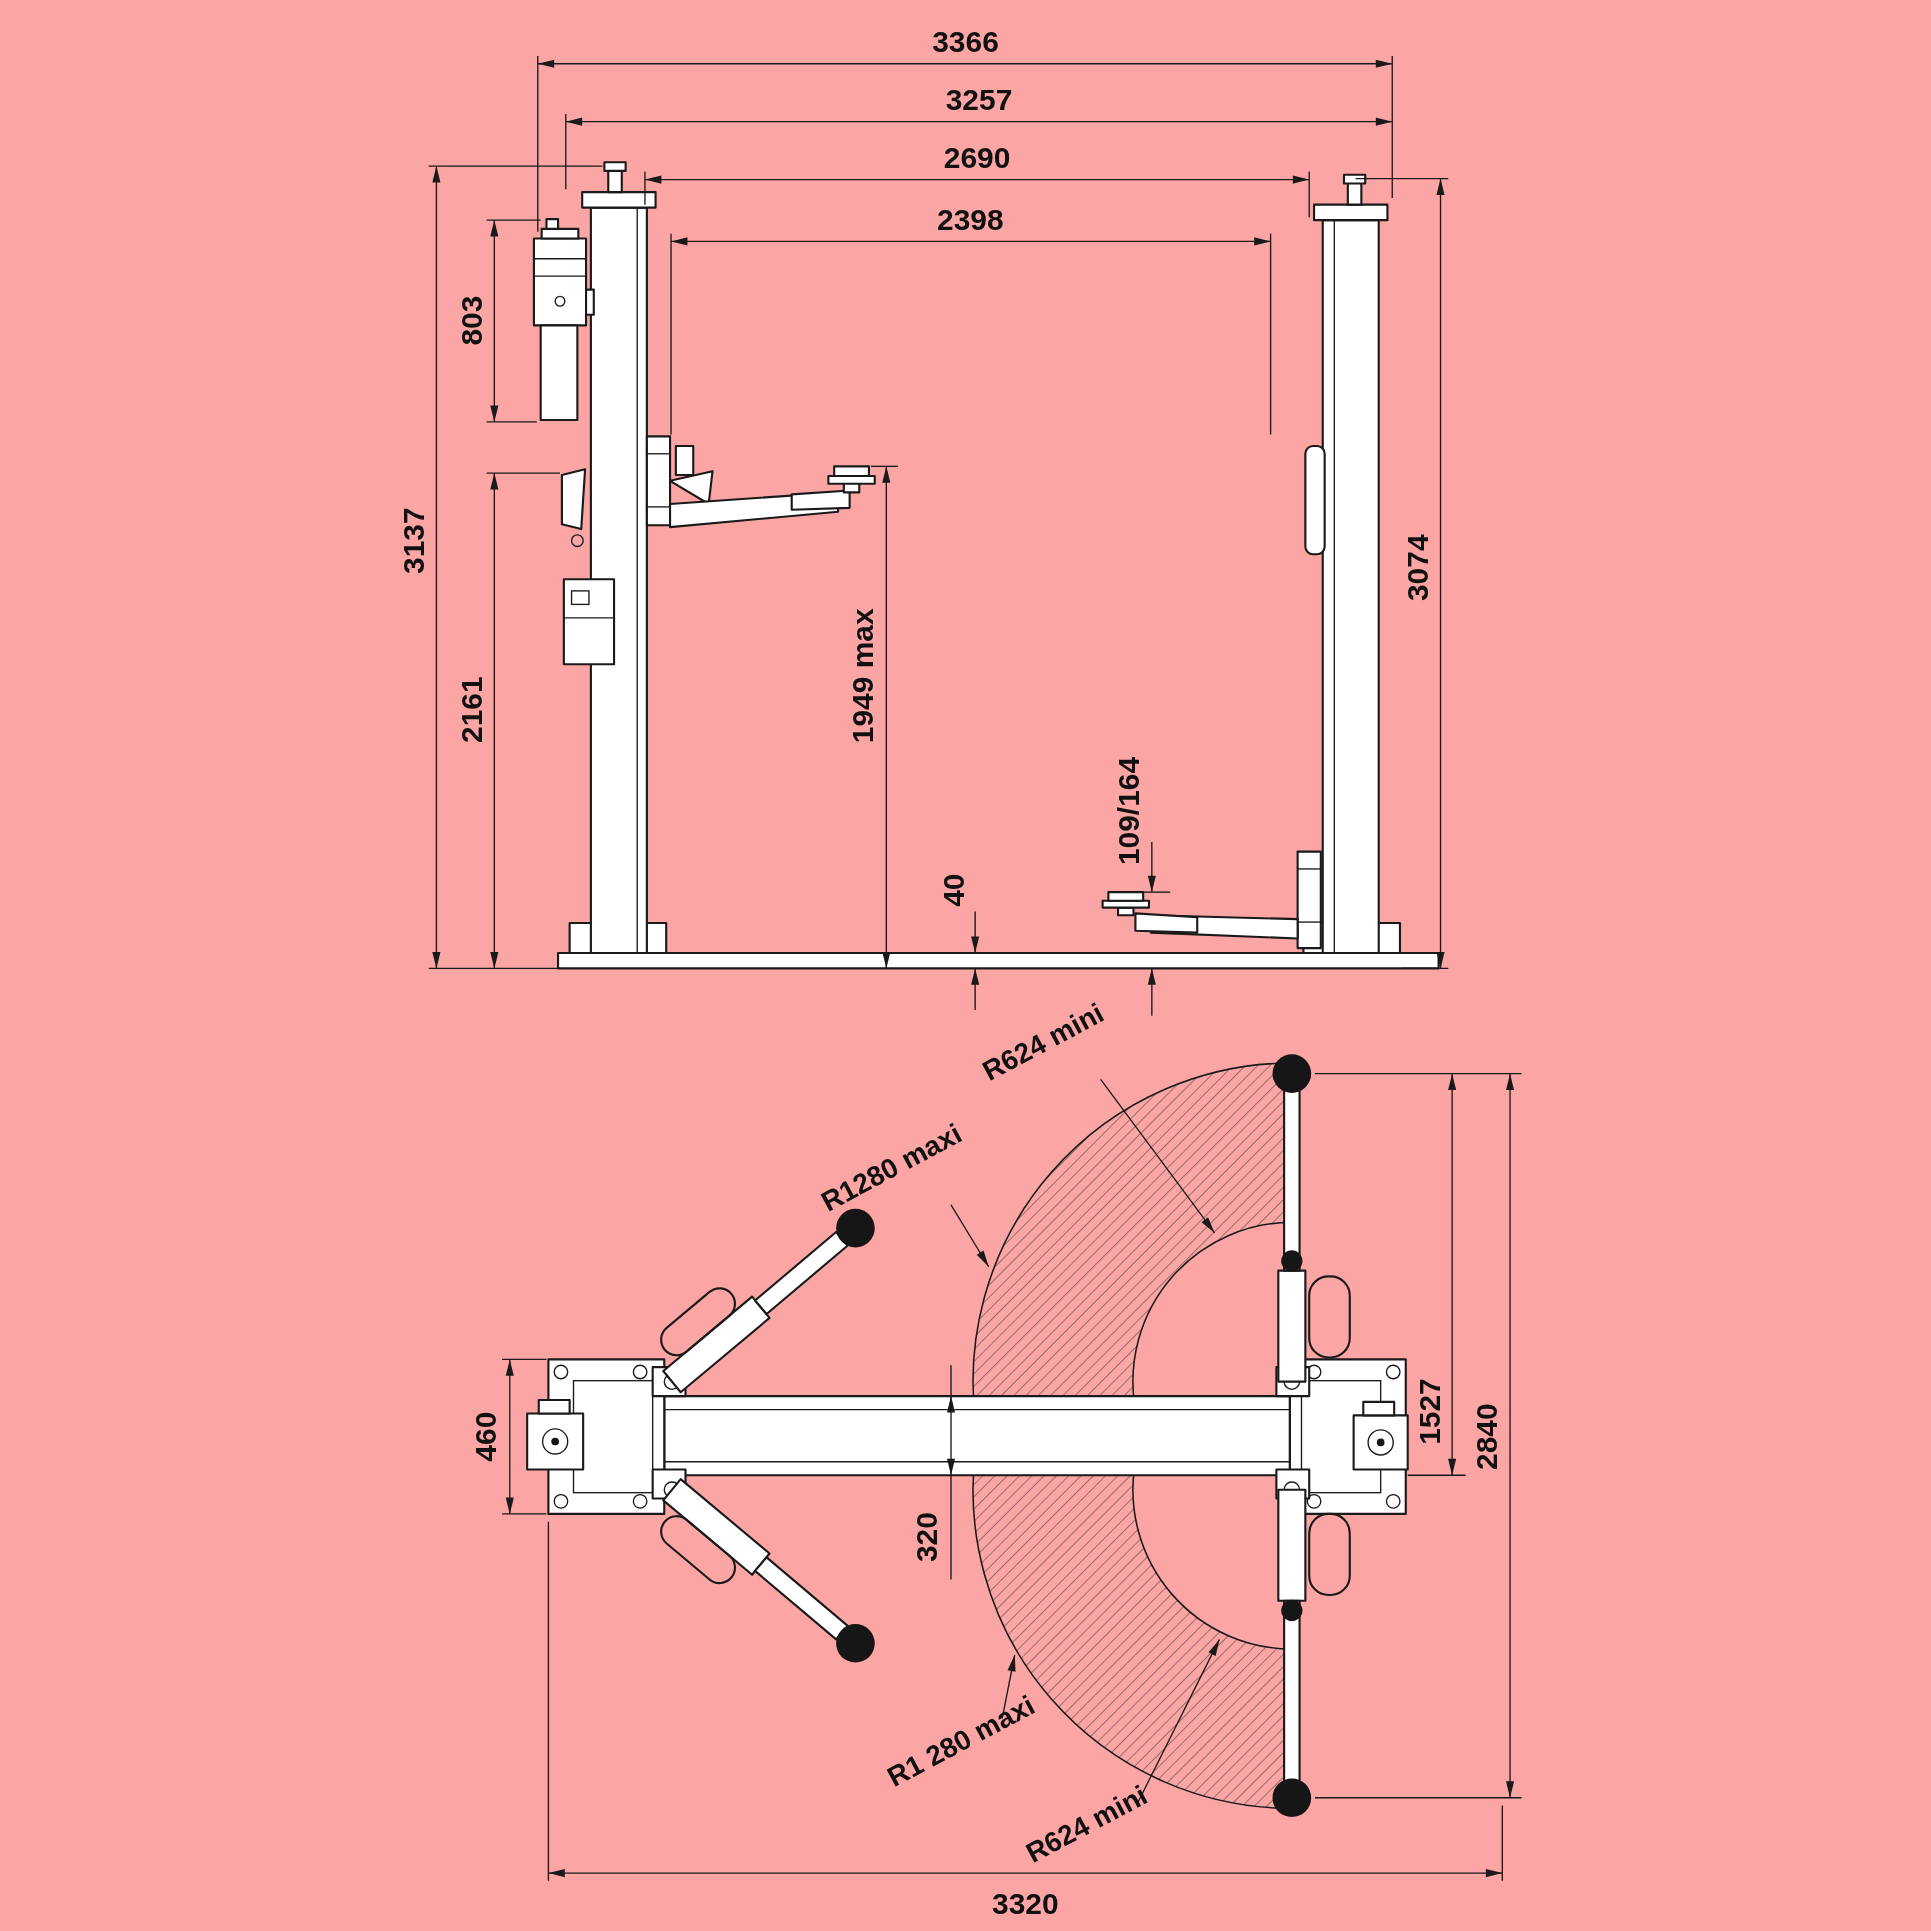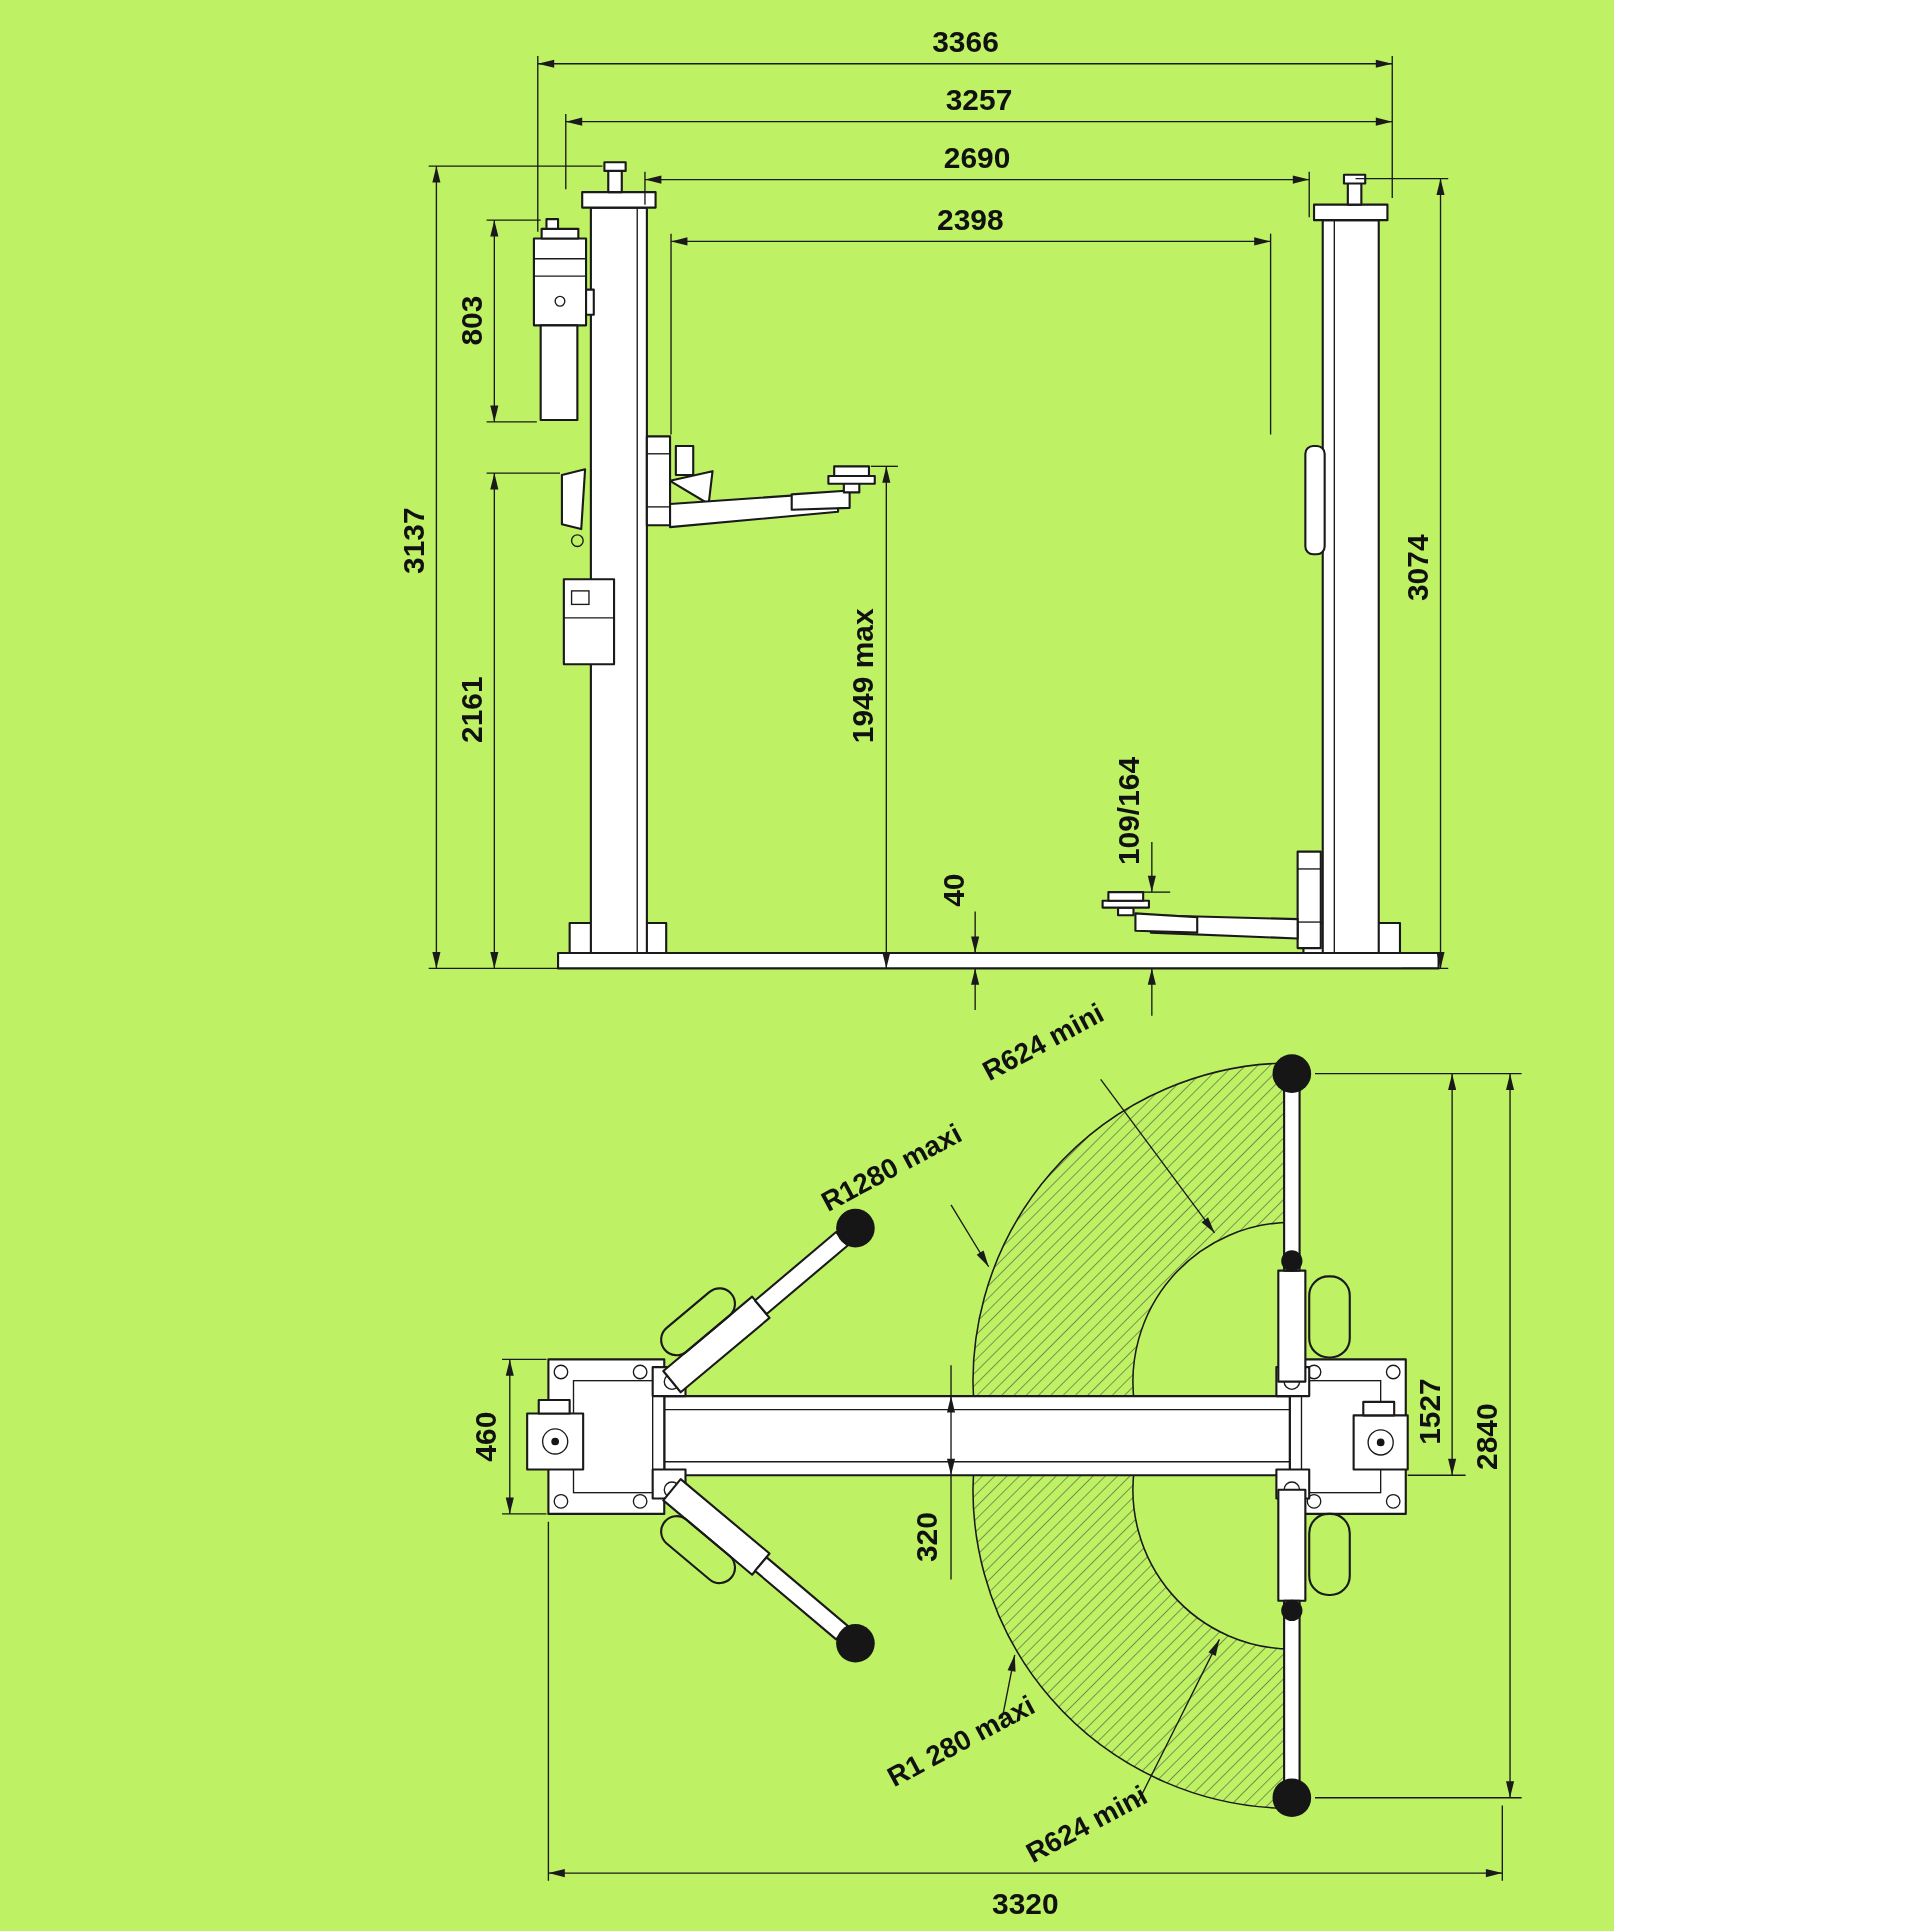--- a/index.html
+++ b/index.html
@@ -1,16 +1,16 @@
 <!DOCTYPE html>
 <html><head>
 <meta charset="utf-8">
 <style>
   html,body { margin:0; padding:0; background:#ffffff; }
-  .stage { width:1614px; height:1931px; background:#bef264; position:relative; }
+  .stage { width:1931px; height:1931px; background:#fca5a5; position:relative; }
   svg { display:block; }
   
   .p  { fill:#ffffff; stroke:#1a1a1a; stroke-width:2.2; stroke-linejoin:round; }
   .pn { fill:none;    stroke:#1a1a1a; stroke-width:2.2; stroke-linejoin:round; }
   .pt { fill:none;    stroke:#1a1a1a; stroke-width:1.4; }
   
   .d  { fill:none; stroke:#1a1a1a; stroke-width:1.4; }
   .blk { fill:#161616; stroke:none; }
   .sector { fill:url(#hatch); stroke:#1a1a1a; stroke-width:1.6; }
   text { font-family:"Liberation Sans","DejaVu Sans",sans-serif; font-size:31px;

